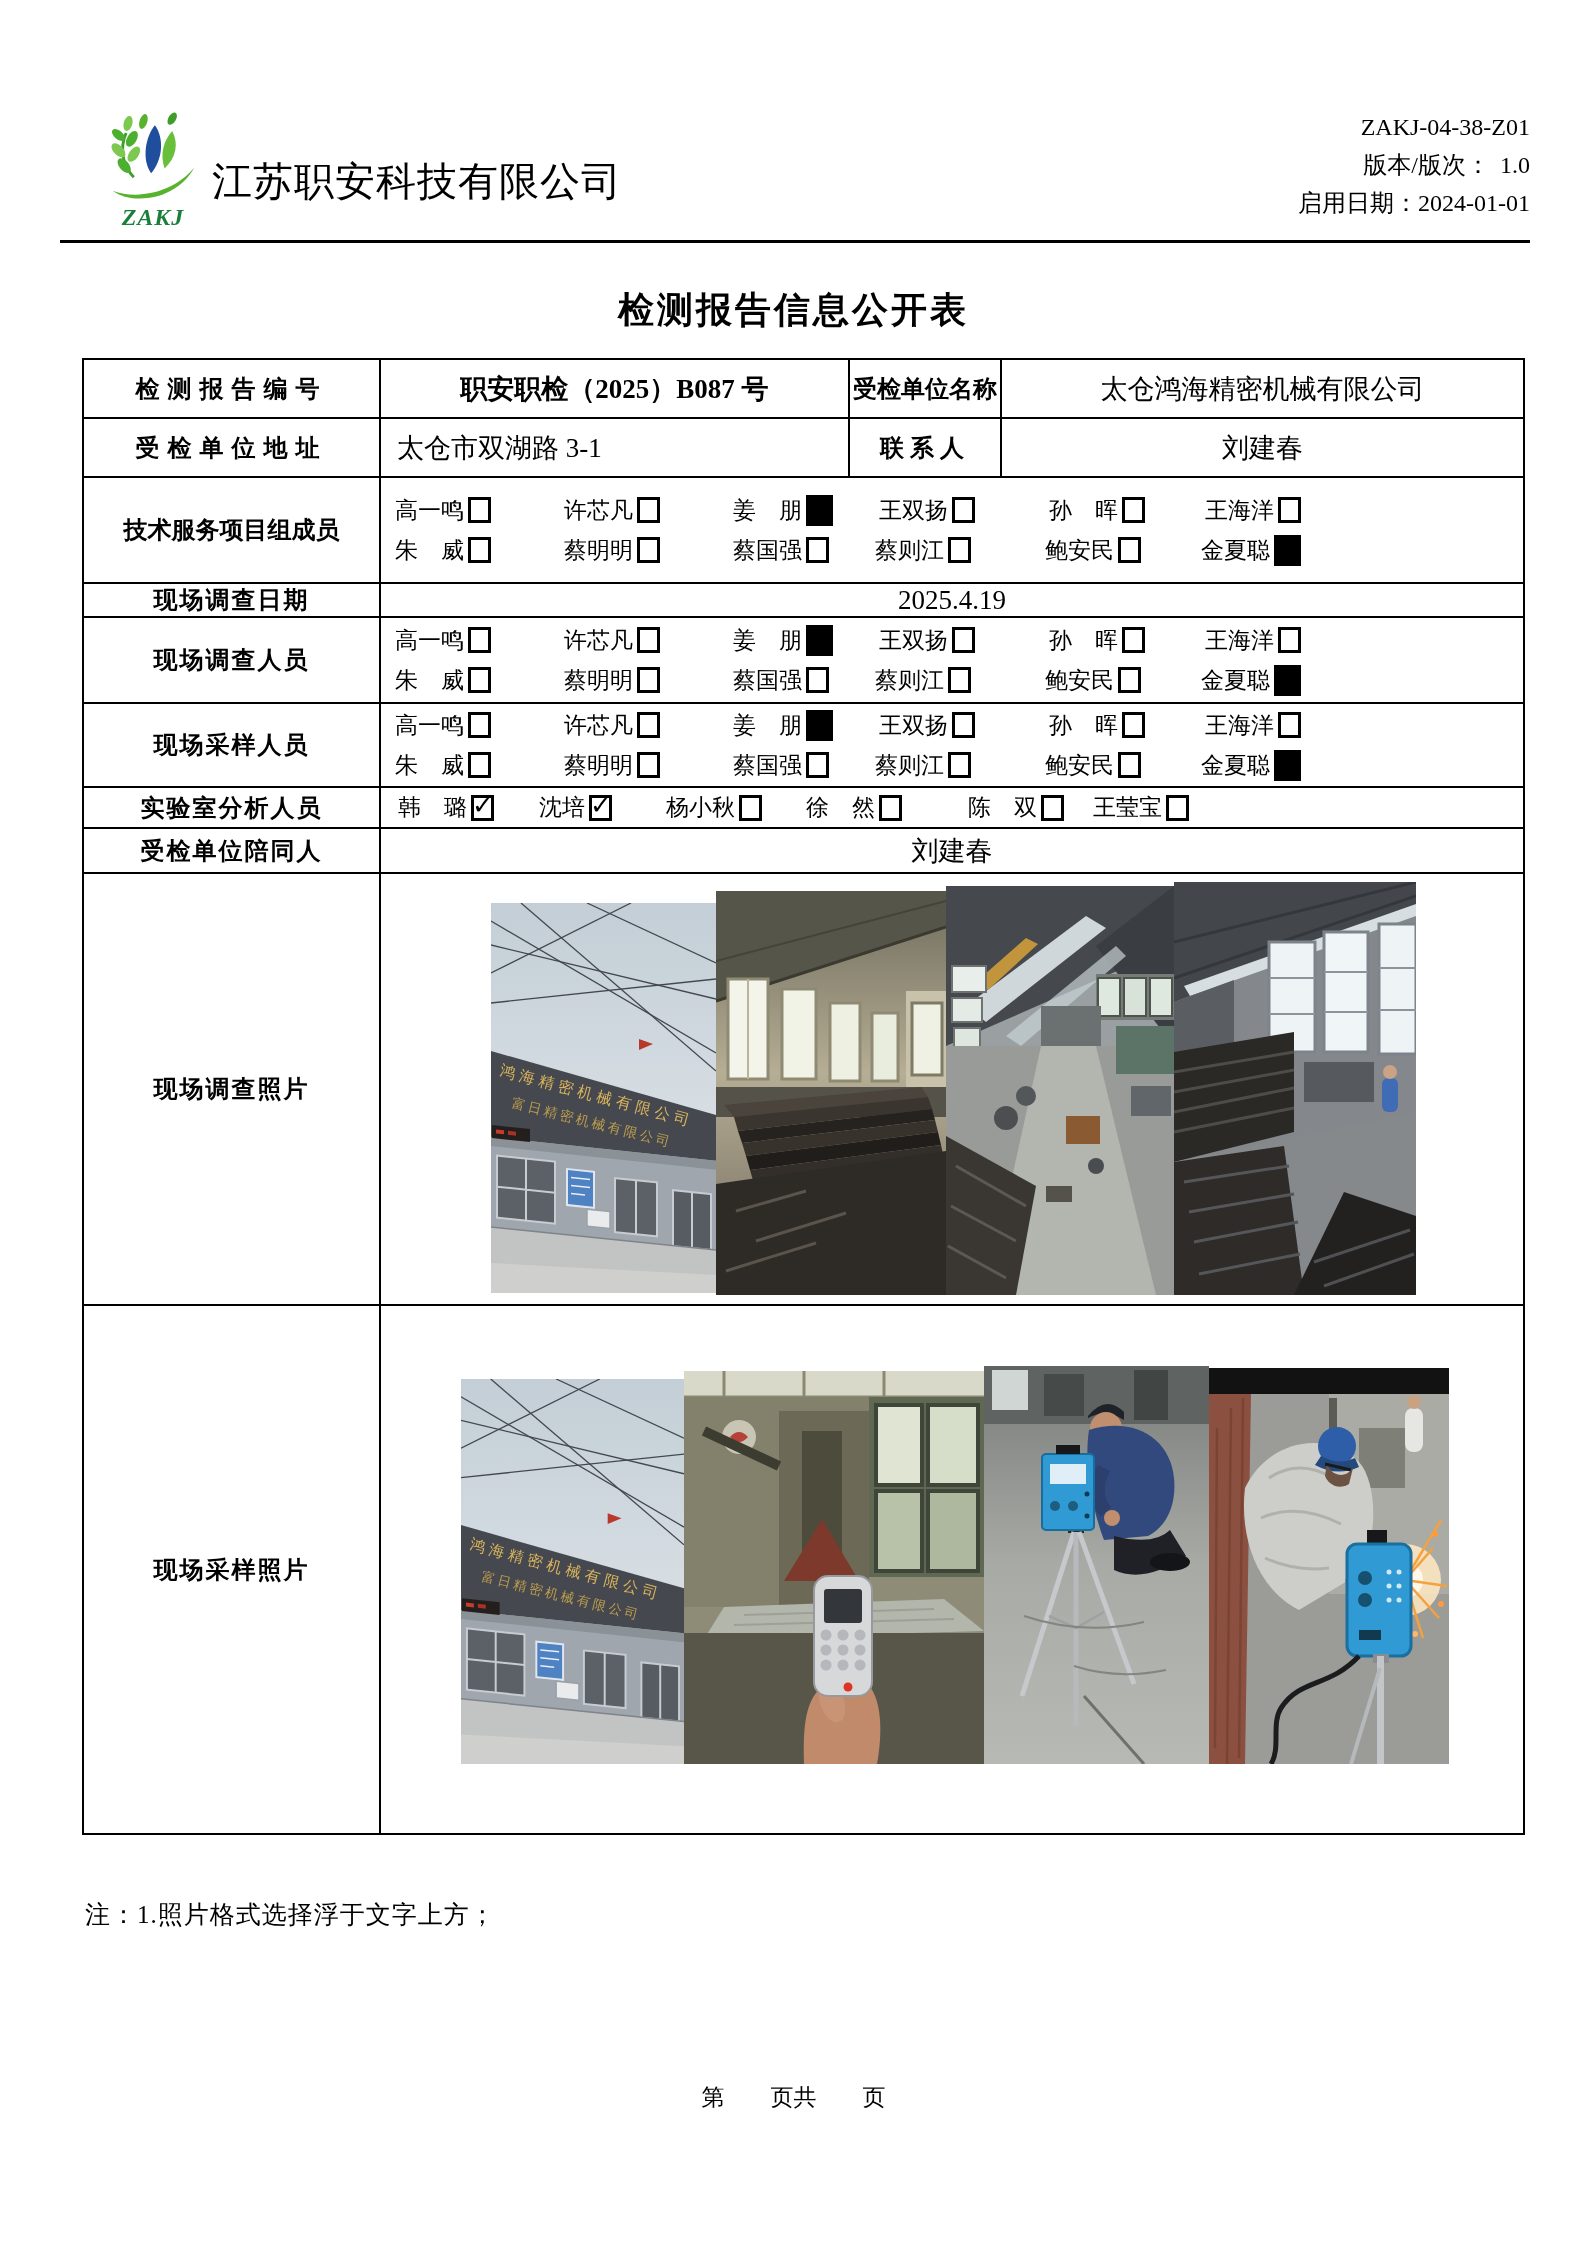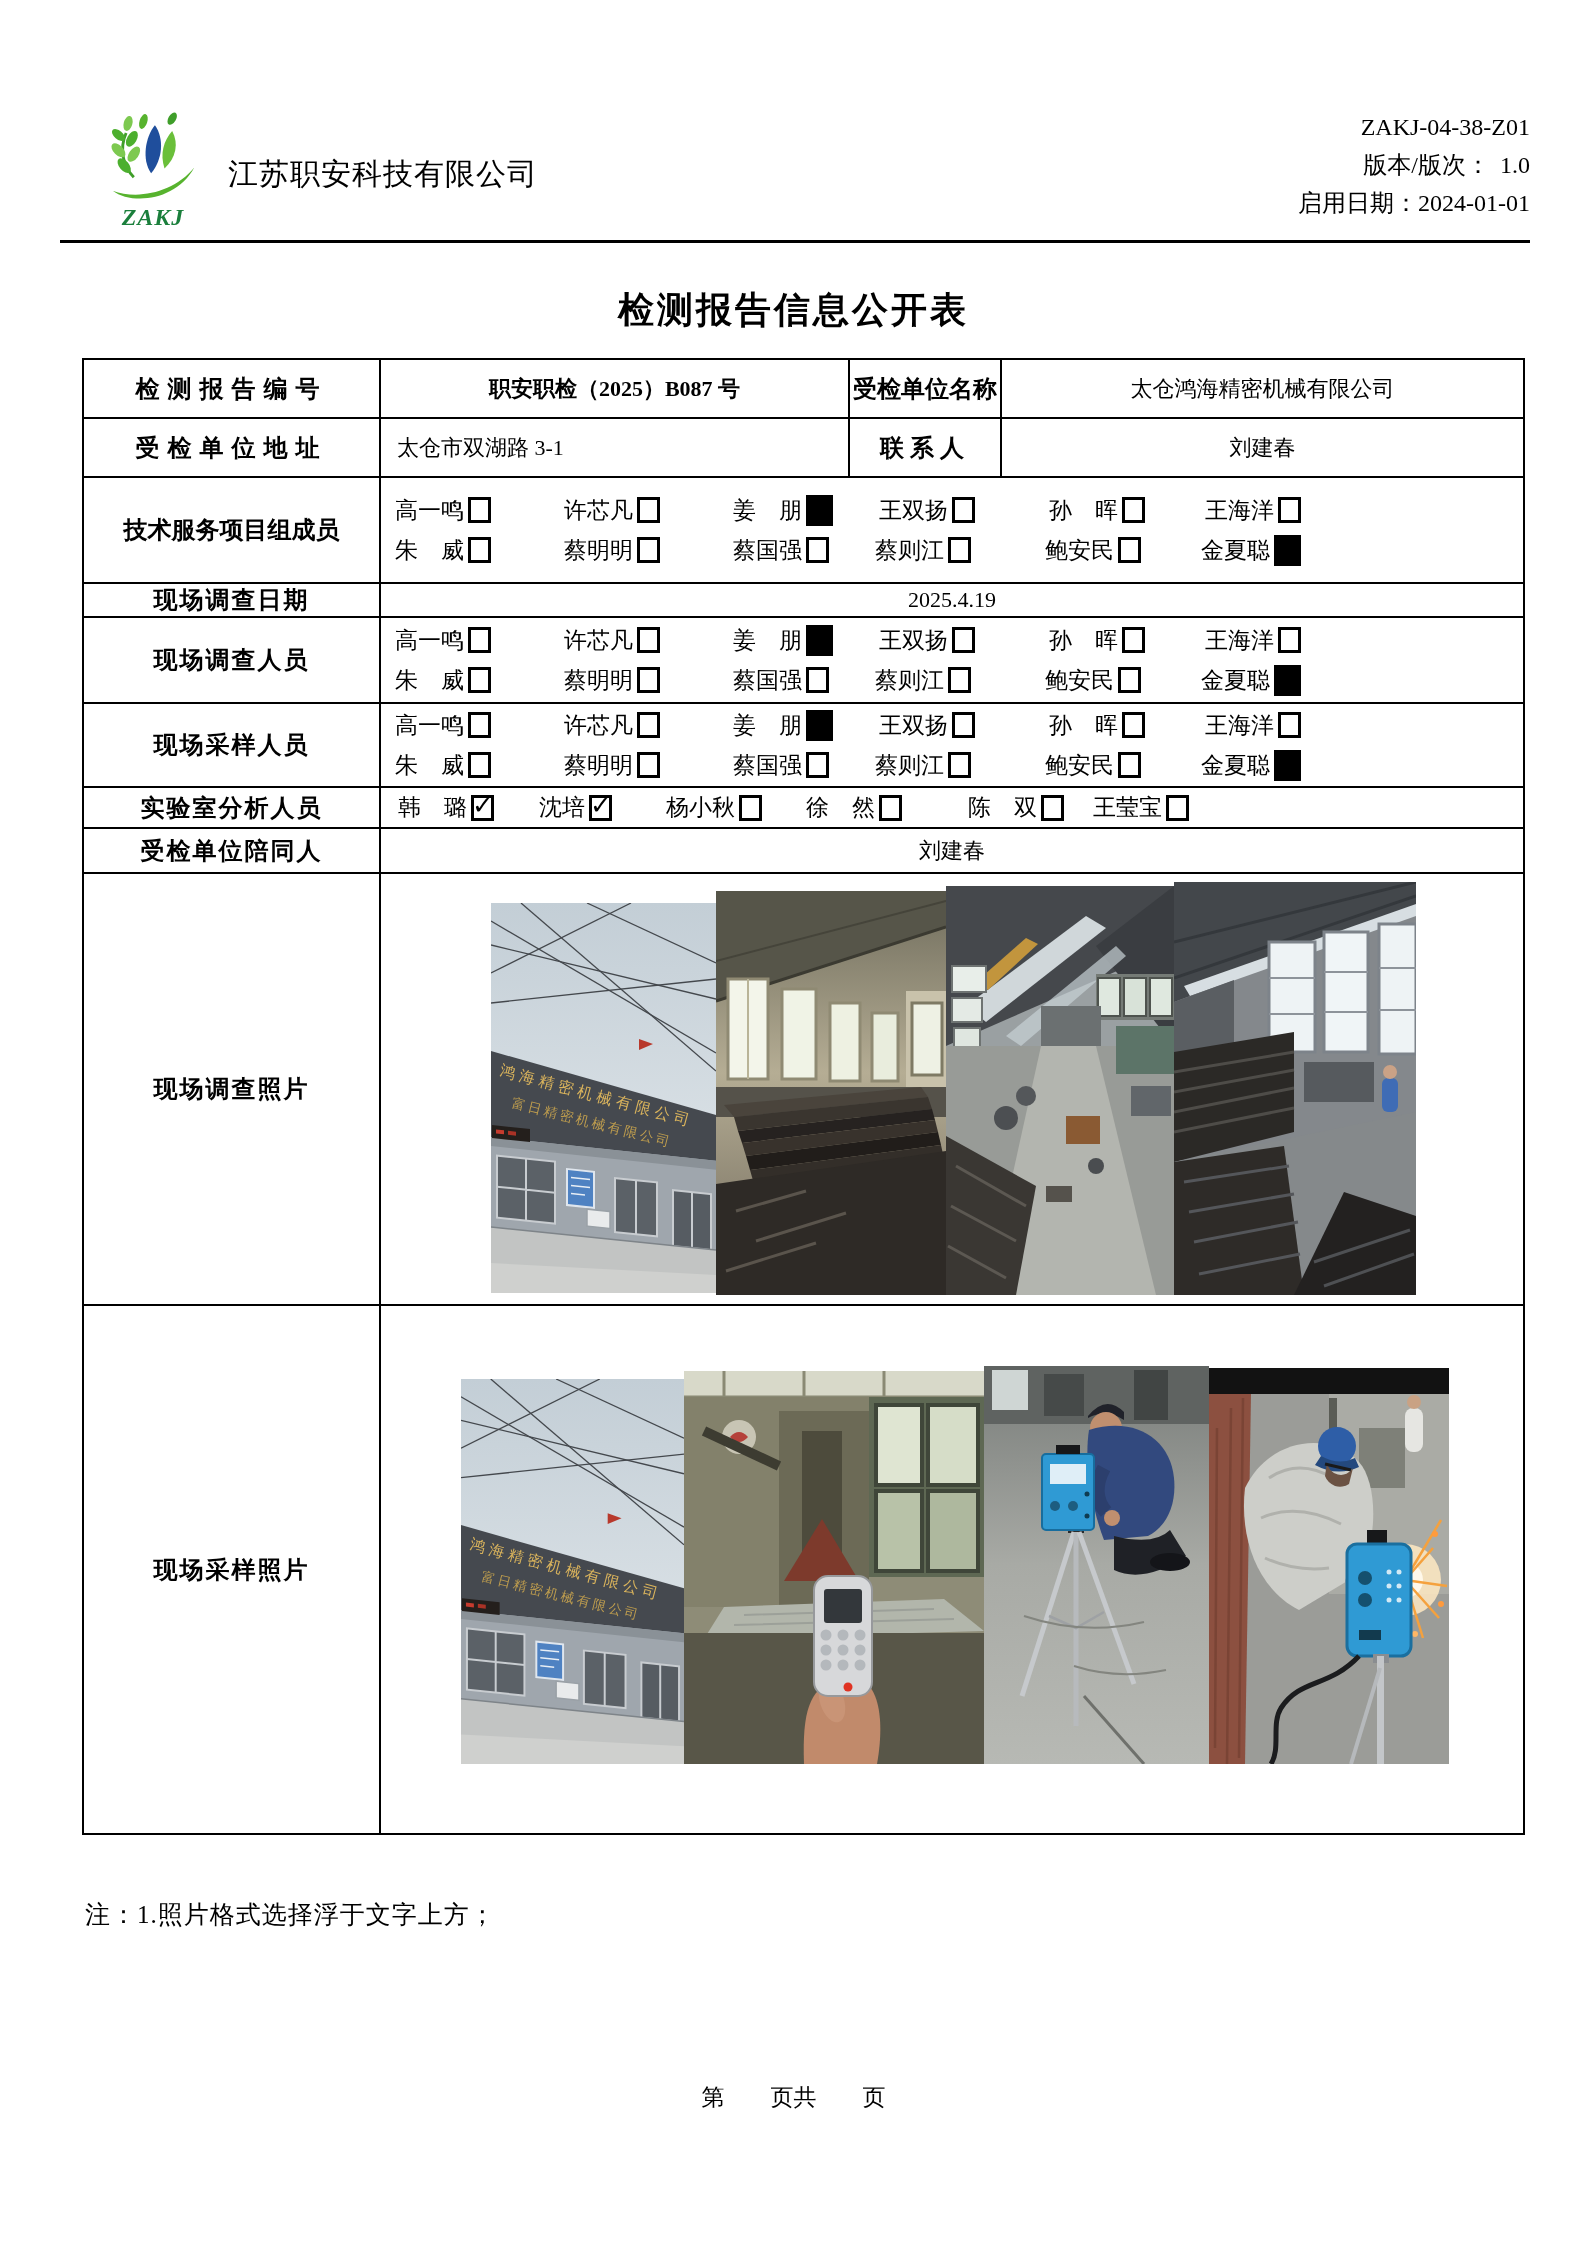--- a/index.html
+++ b/index.html
@@ -3,34 +3,34 @@
 <meta charset="utf-8">
 <style>
   html,body{margin:0;padding:0;background:#888;}
   .page{position:relative;width:1587px;height:2245px;background:#ffffff;margin:0 auto;
         font-family:"Liberation Serif","DejaVu Serif",serif;color:#000;overflow:hidden;}
 
   
   .logo-wrap{position:absolute;left:98px;top:110px;width:110px;text-align:center;}
   .logo-wrap svg{display:block;margin:0 auto;}
   .logo-text{font-size:24px;font-weight:bold;font-style:italic;color:#1b7f3c;letter-spacing:1px;margin-top:-2px;}
-  .company-name{position:absolute;left:228px;top:154px;font-size:30px;letter-spacing:1px;}
+  .company-name{position:absolute;left:212px;top:154px;font-size:40px;letter-spacing:1px;}
   .header-meta{position:absolute;right:57px;top:108px;text-align:right;font-size:24px;line-height:38px;}
   .header-rule{position:absolute;left:60px;right:57px;top:240px;height:3px;background:#000;}
   .page-title{position:absolute;left:0;top:286px;width:100%;text-align:center;
               font-size:36px;font-weight:bold;letter-spacing:3px;}
 
   
   table.info{position:absolute;left:82px;top:358px;width:1441px;border-collapse:collapse;table-layout:fixed;}
   table.info td{border:2px solid #000;padding:0;vertical-align:middle;overflow:hidden;}
   td.lbl{font-weight:bold;font-size:24px;text-align:center;letter-spacing:2px;}
   td.lbl.sp{letter-spacing:8px;}
   td.lbl.sp3{letter-spacing:6px;}
   td.lbl.tight{letter-spacing:0;}
-  td.val{font-size:22px;text-align:center;}
+  td.val{font-size:27px;text-align:center;}
   td.val.bold{font-weight:bold;}
   td.val.left{text-align:left;padding-left:16px;}
 
   
   td.names-cell{vertical-align:middle;}
   .names-line{display:flex;align-items:center;font-size:23px;height:34px;}
   .names-line + .names-line{margin-top:6px;}
   .nm-item{white-space:nowrap;display:inline-flex;align-items:center;}
   .names-line.wide .nm-item:nth-child(1){margin-left:14px;}
   .names-line.wide .nm-item:nth-child(2){margin-left:73px;}

